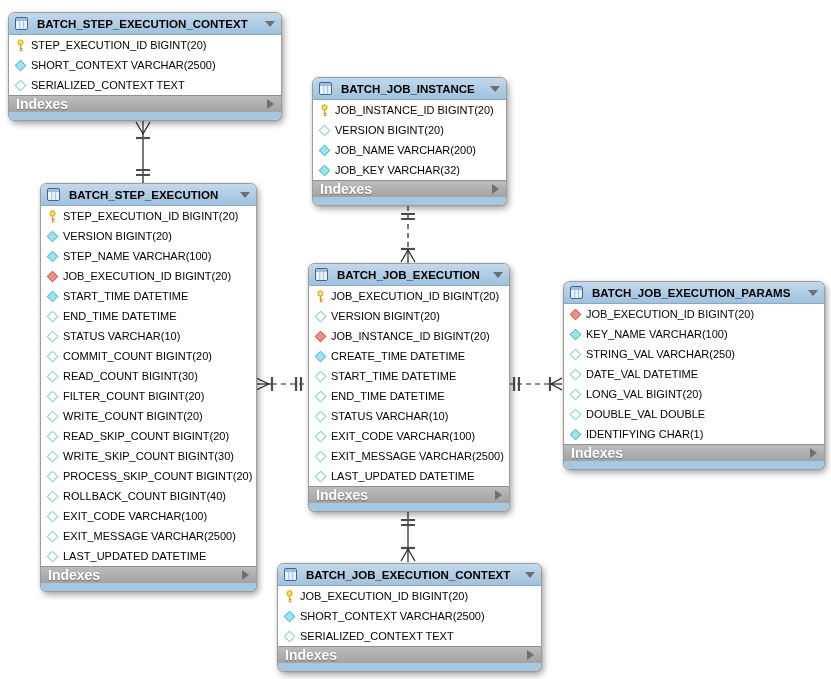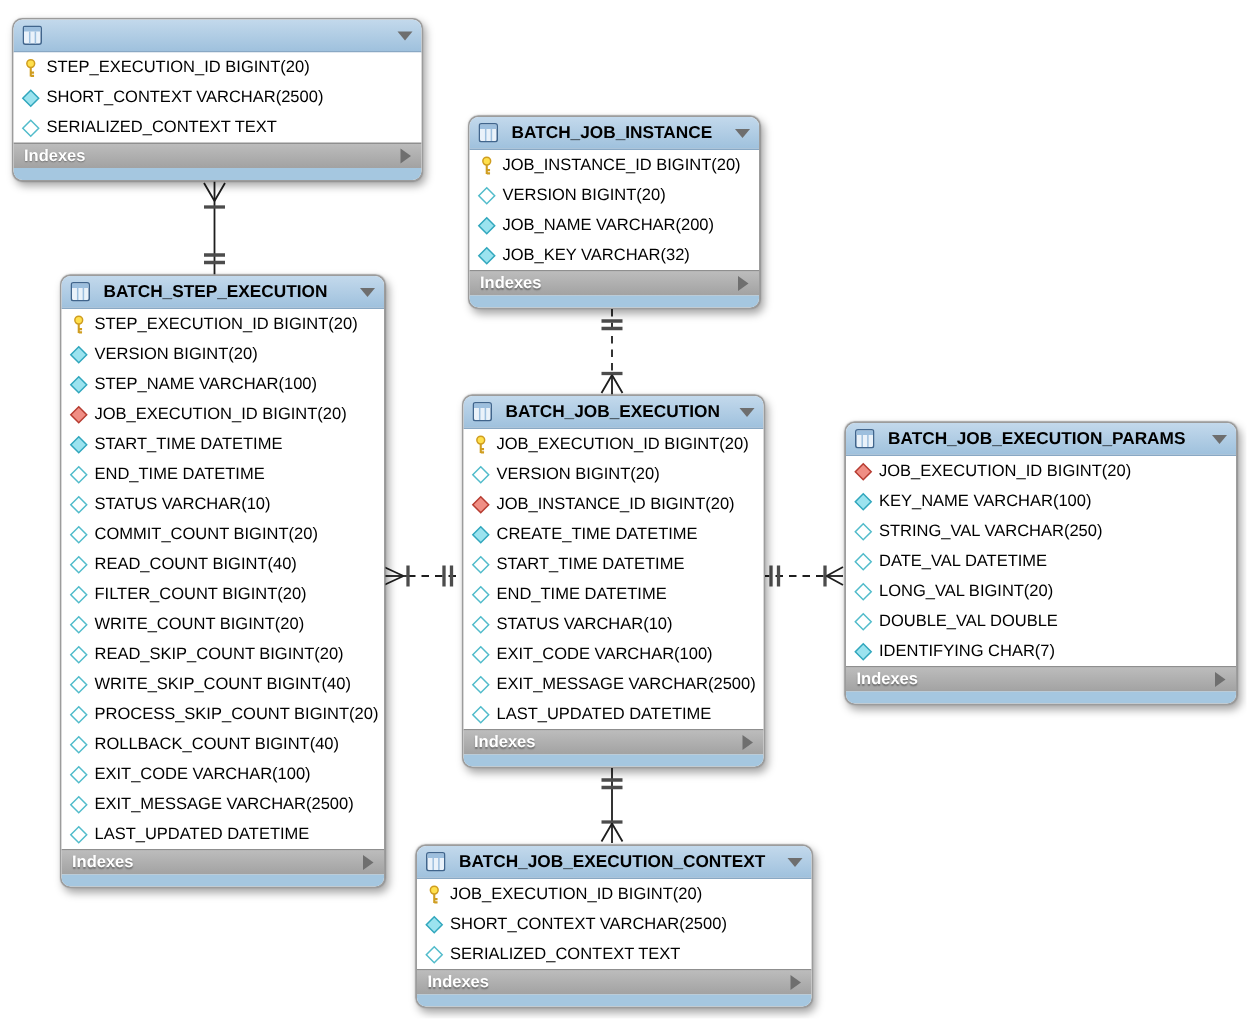--- a/index.html
+++ b/index.html
@@ -38,21 +38,21 @@
   .rows{background:#ffffff;}
   .trow{height:20px;display:flex;align-items:center;padding:0 4px 0 5px;}
   .cicon{width:13px;height:13px;margin-right:4px;flex:none;display:inline-flex;}
   .cicon svg{display:block;}
   .clabel{font-size:11px;color:#000;white-space:nowrap;}
   .tfoot{
     height:16px;display:flex;align-items:center;padding:0 7px;
     background:linear-gradient(#bcbcbc,#a2a2a2);border-top:1px solid #8f8f8f;
   }
   .findexes{
-    color:#ffffff;font-weight:bold;font-size:11px;
+    color:#ffffff;font-weight:bold;font-size:14px;
     text-shadow:0 1px 1px rgba(0,0,0,0.35);
   }
   .farrow{
     margin-left:auto;width:0;height:0;
     border-top:5px solid transparent;border-bottom:5px solid transparent;
     border-left:7px solid #6f6f6f;
   }
   .tstrip{height:8px;background:#a5c7e0;}
 </style>
 </head>
@@ -102,20 +102,21 @@
 <div class="table-card t0">
   <div class="thead">
     <span class="cicon thicon">
         <svg width="13" height="13" viewBox="0 0 13 13">
           <rect x="0.5" y="0.5" width="12" height="12" rx="1.5" fill="#eaf2fa" stroke="#41658c"></rect>
           <rect x="1" y="1" width="11" height="3" fill="#9dbfde"></rect>
           <line x1="4.8" y1="4" x2="4.8" y2="12" stroke="#9dbfde"></line>
           <line x1="8.6" y1="4" x2="8.6" y2="12" stroke="#9dbfde"></line>
         </svg>
       </span>
+    <span class="tname">BATCH_STEP_EXECUTION_CONTEXT</span>
     <span class="tv"></span>
   </div>
   <div class="rows">
       <div class="trow">
         <span class="cicon">
           <svg width="13" height="13" viewBox="0 0 13 13">
             <circle cx="6.5" cy="3.4" r="2.6" fill="#ffe04d" stroke="#cf9d20"></circle>
             <path d="M6.5 6 V12 M6.5 9.4 H8.7 M6.5 11.6 H8.7" stroke="#cf9d20" stroke-width="1.4" fill="none"></path>
           </svg>
         </span>
@@ -278,21 +279,21 @@
           </svg>
         </span>
         <span class="clabel">COMMIT_COUNT BIGINT(20)</span>
       </div>
       <div class="trow">
         <span class="cicon">
           <svg width="13" height="13" viewBox="0 0 13 13">
             <path d="M6.5 1.2 L11.8 6.5 L6.5 11.8 L1.2 6.5 Z" fill="#ffffff" stroke="#52bccb"></path>
           </svg>
         </span>
-        <span class="clabel">READ_COUNT BIGINT(40)</span>
+        <span class="clabel">READ_COUNT BIGINT(30)</span>
       </div>
       <div class="trow">
         <span class="cicon">
           <svg width="13" height="13" viewBox="0 0 13 13">
             <path d="M6.5 1.2 L11.8 6.5 L6.5 11.8 L1.2 6.5 Z" fill="#ffffff" stroke="#52bccb"></path>
           </svg>
         </span>
         <span class="clabel">FILTER_COUNT BIGINT(20)</span>
       </div>
       <div class="trow">
@@ -310,21 +311,21 @@
           </svg>
         </span>
         <span class="clabel">READ_SKIP_COUNT BIGINT(20)</span>
       </div>
       <div class="trow">
         <span class="cicon">
           <svg width="13" height="13" viewBox="0 0 13 13">
             <path d="M6.5 1.2 L11.8 6.5 L6.5 11.8 L1.2 6.5 Z" fill="#ffffff" stroke="#52bccb"></path>
           </svg>
         </span>
-        <span class="clabel">WRITE_SKIP_COUNT BIGINT(40)</span>
+        <span class="clabel">WRITE_SKIP_COUNT BIGINT(30)</span>
       </div>
       <div class="trow">
         <span class="cicon">
           <svg width="13" height="13" viewBox="0 0 13 13">
             <path d="M6.5 1.2 L11.8 6.5 L6.5 11.8 L1.2 6.5 Z" fill="#ffffff" stroke="#52bccb"></path>
           </svg>
         </span>
         <span class="clabel">PROCESS_SKIP_COUNT BIGINT(20)</span>
       </div>
       <div class="trow">
@@ -531,21 +532,21 @@
           </svg>
         </span>
         <span class="clabel">DOUBLE_VAL DOUBLE</span>
       </div>
       <div class="trow">
         <span class="cicon">
           <svg width="13" height="13" viewBox="0 0 13 13">
             <path d="M6.5 1.2 L11.8 6.5 L6.5 11.8 L1.2 6.5 Z" fill="#9be3ef" stroke="#31a7bd"></path>
           </svg>
         </span>
-        <span class="clabel">IDENTIFYING CHAR(7)</span>
+        <span class="clabel">IDENTIFYING CHAR(1)</span>
       </div>
     </div>
   <div class="tfoot">
     <span class="findexes">Indexes</span>
     <span class="farrow"></span>
   </div>
   <div class="tstrip"></div>
 </div>
 
 <div class="table-card t5">

